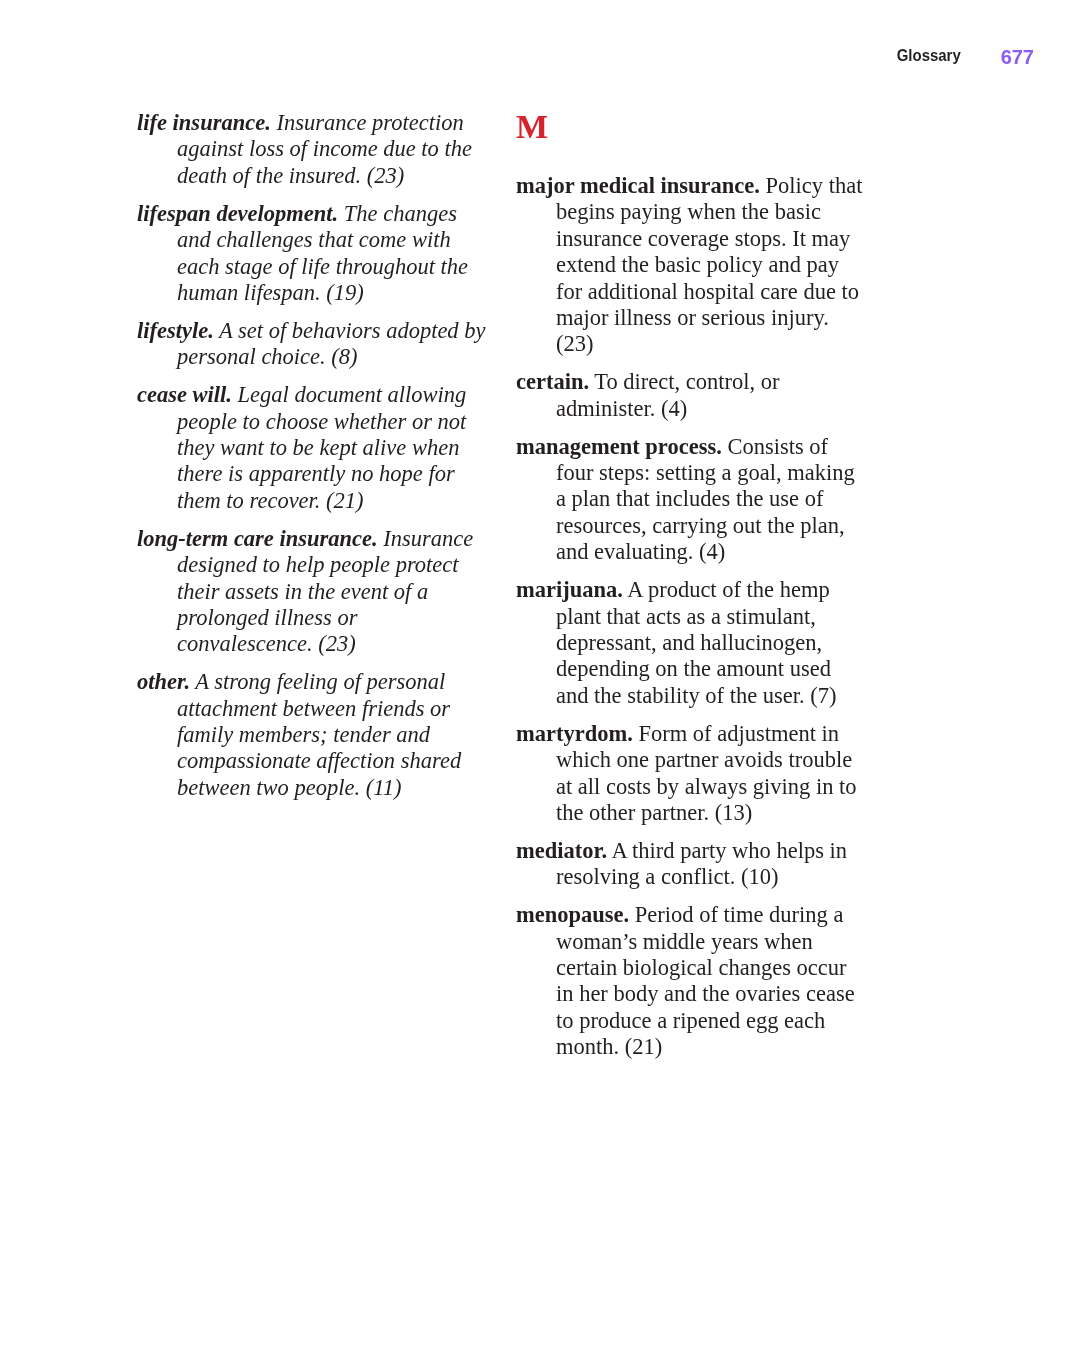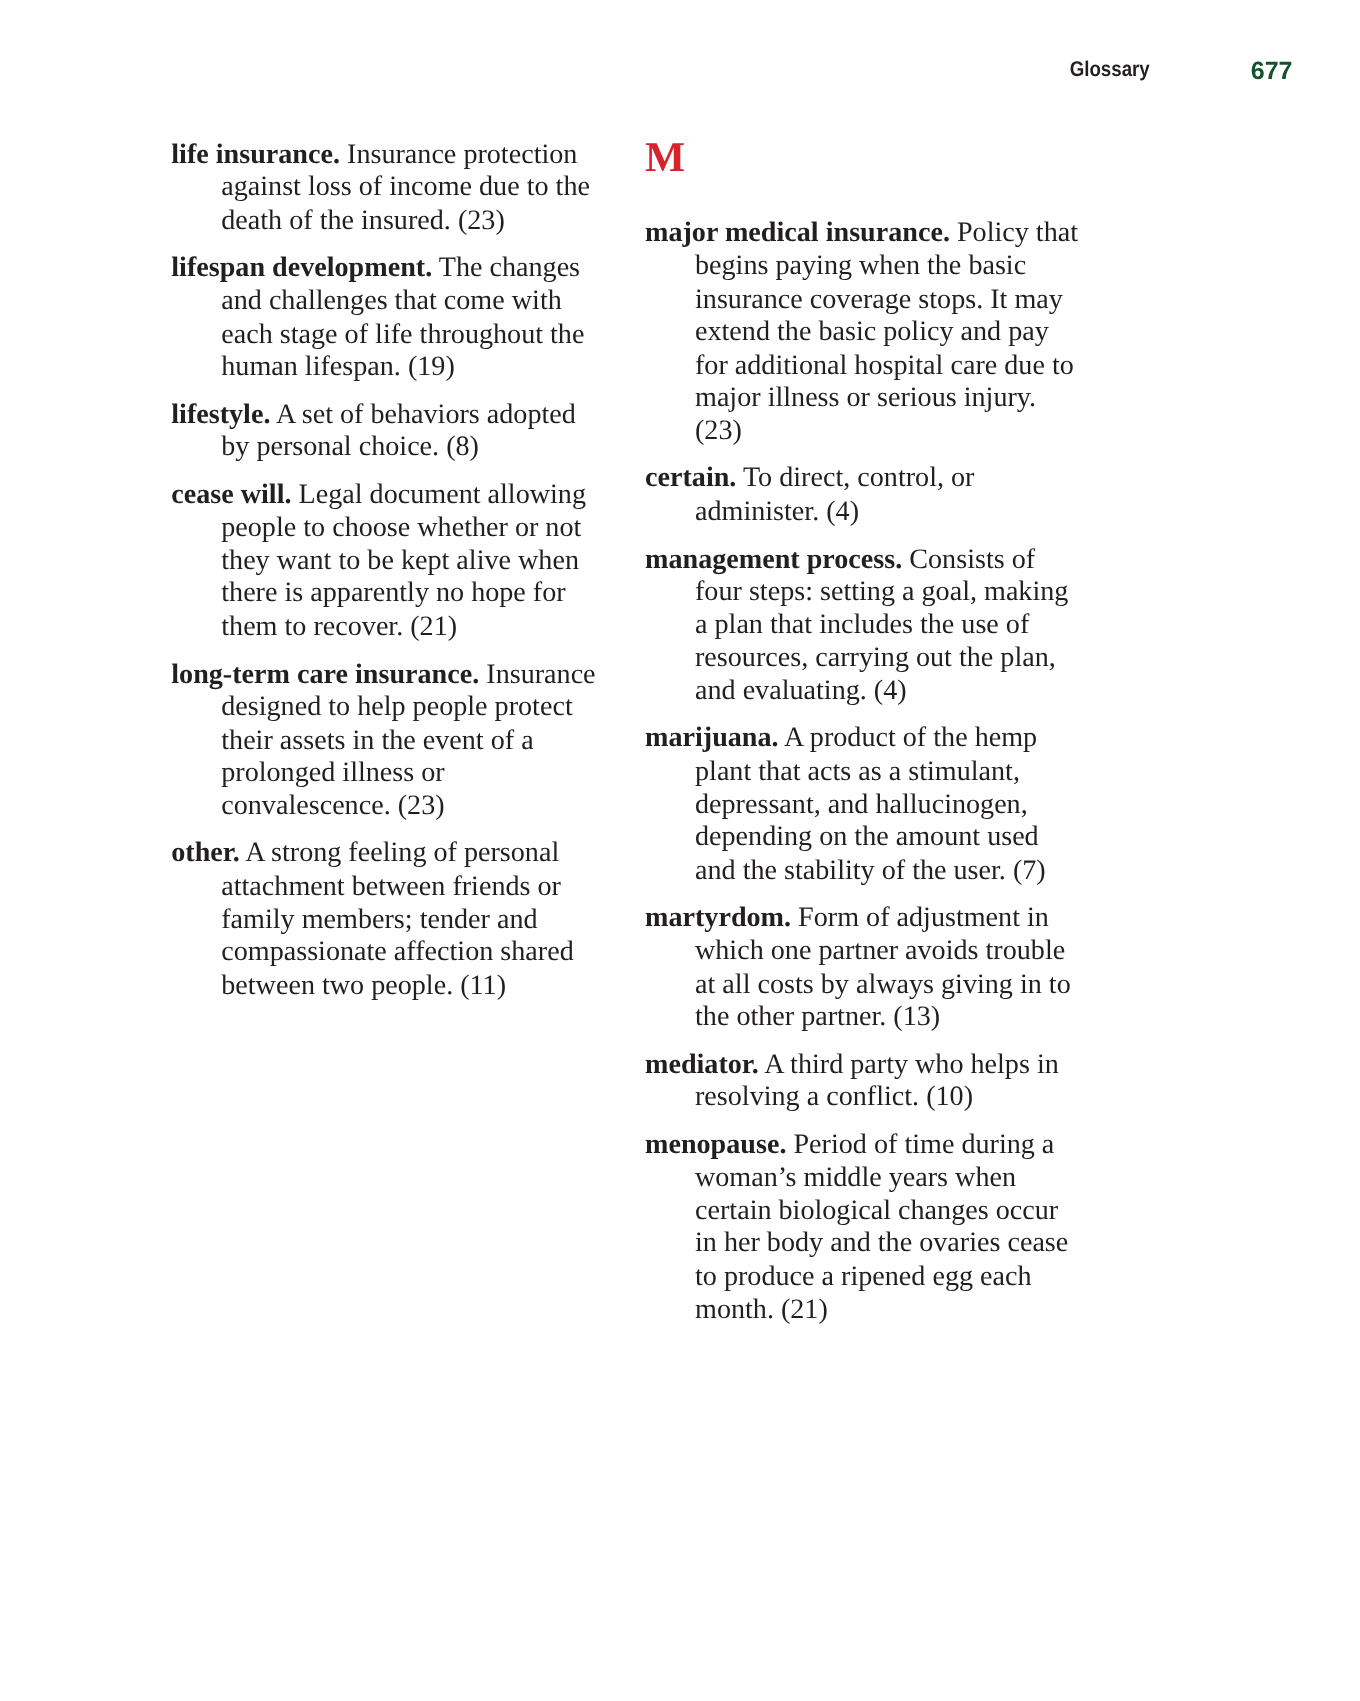--- a/index.html
+++ b/index.html
@@ -23,31 +23,30 @@
     .running-head .section {
       font-size: 17px;
       font-weight: bold;
       transform: scaleX(0.88);
       transform-origin: right center;
       color: #231f20;
     }
     .running-head .folio {
       font-size: 20px;
       font-weight: bold;
-      color: #14532d;
-      margin-left: 41px;
+      color: #8b5cf6;
     }
     .column {
       position: absolute;
       top: 110px;
       font-family: "Liberation Serif", serif;
       font-size: 22.5px;
       line-height: 26.4px;
     }
-    .col-left { left: 137px; width: 350px; }
+    .col-left { left: 137px; width: 350px; font-style: italic; }
     .col-right { left: 516px; width: 350px; }
     .letter-head {
       font-family: "Liberation Serif", serif;
       font-weight: bold;
       color: #d7232c;
       font-size: 34px;
       line-height: 34px;
       margin: 0 0 29px 0;
       padding-top: 0px;
     }

